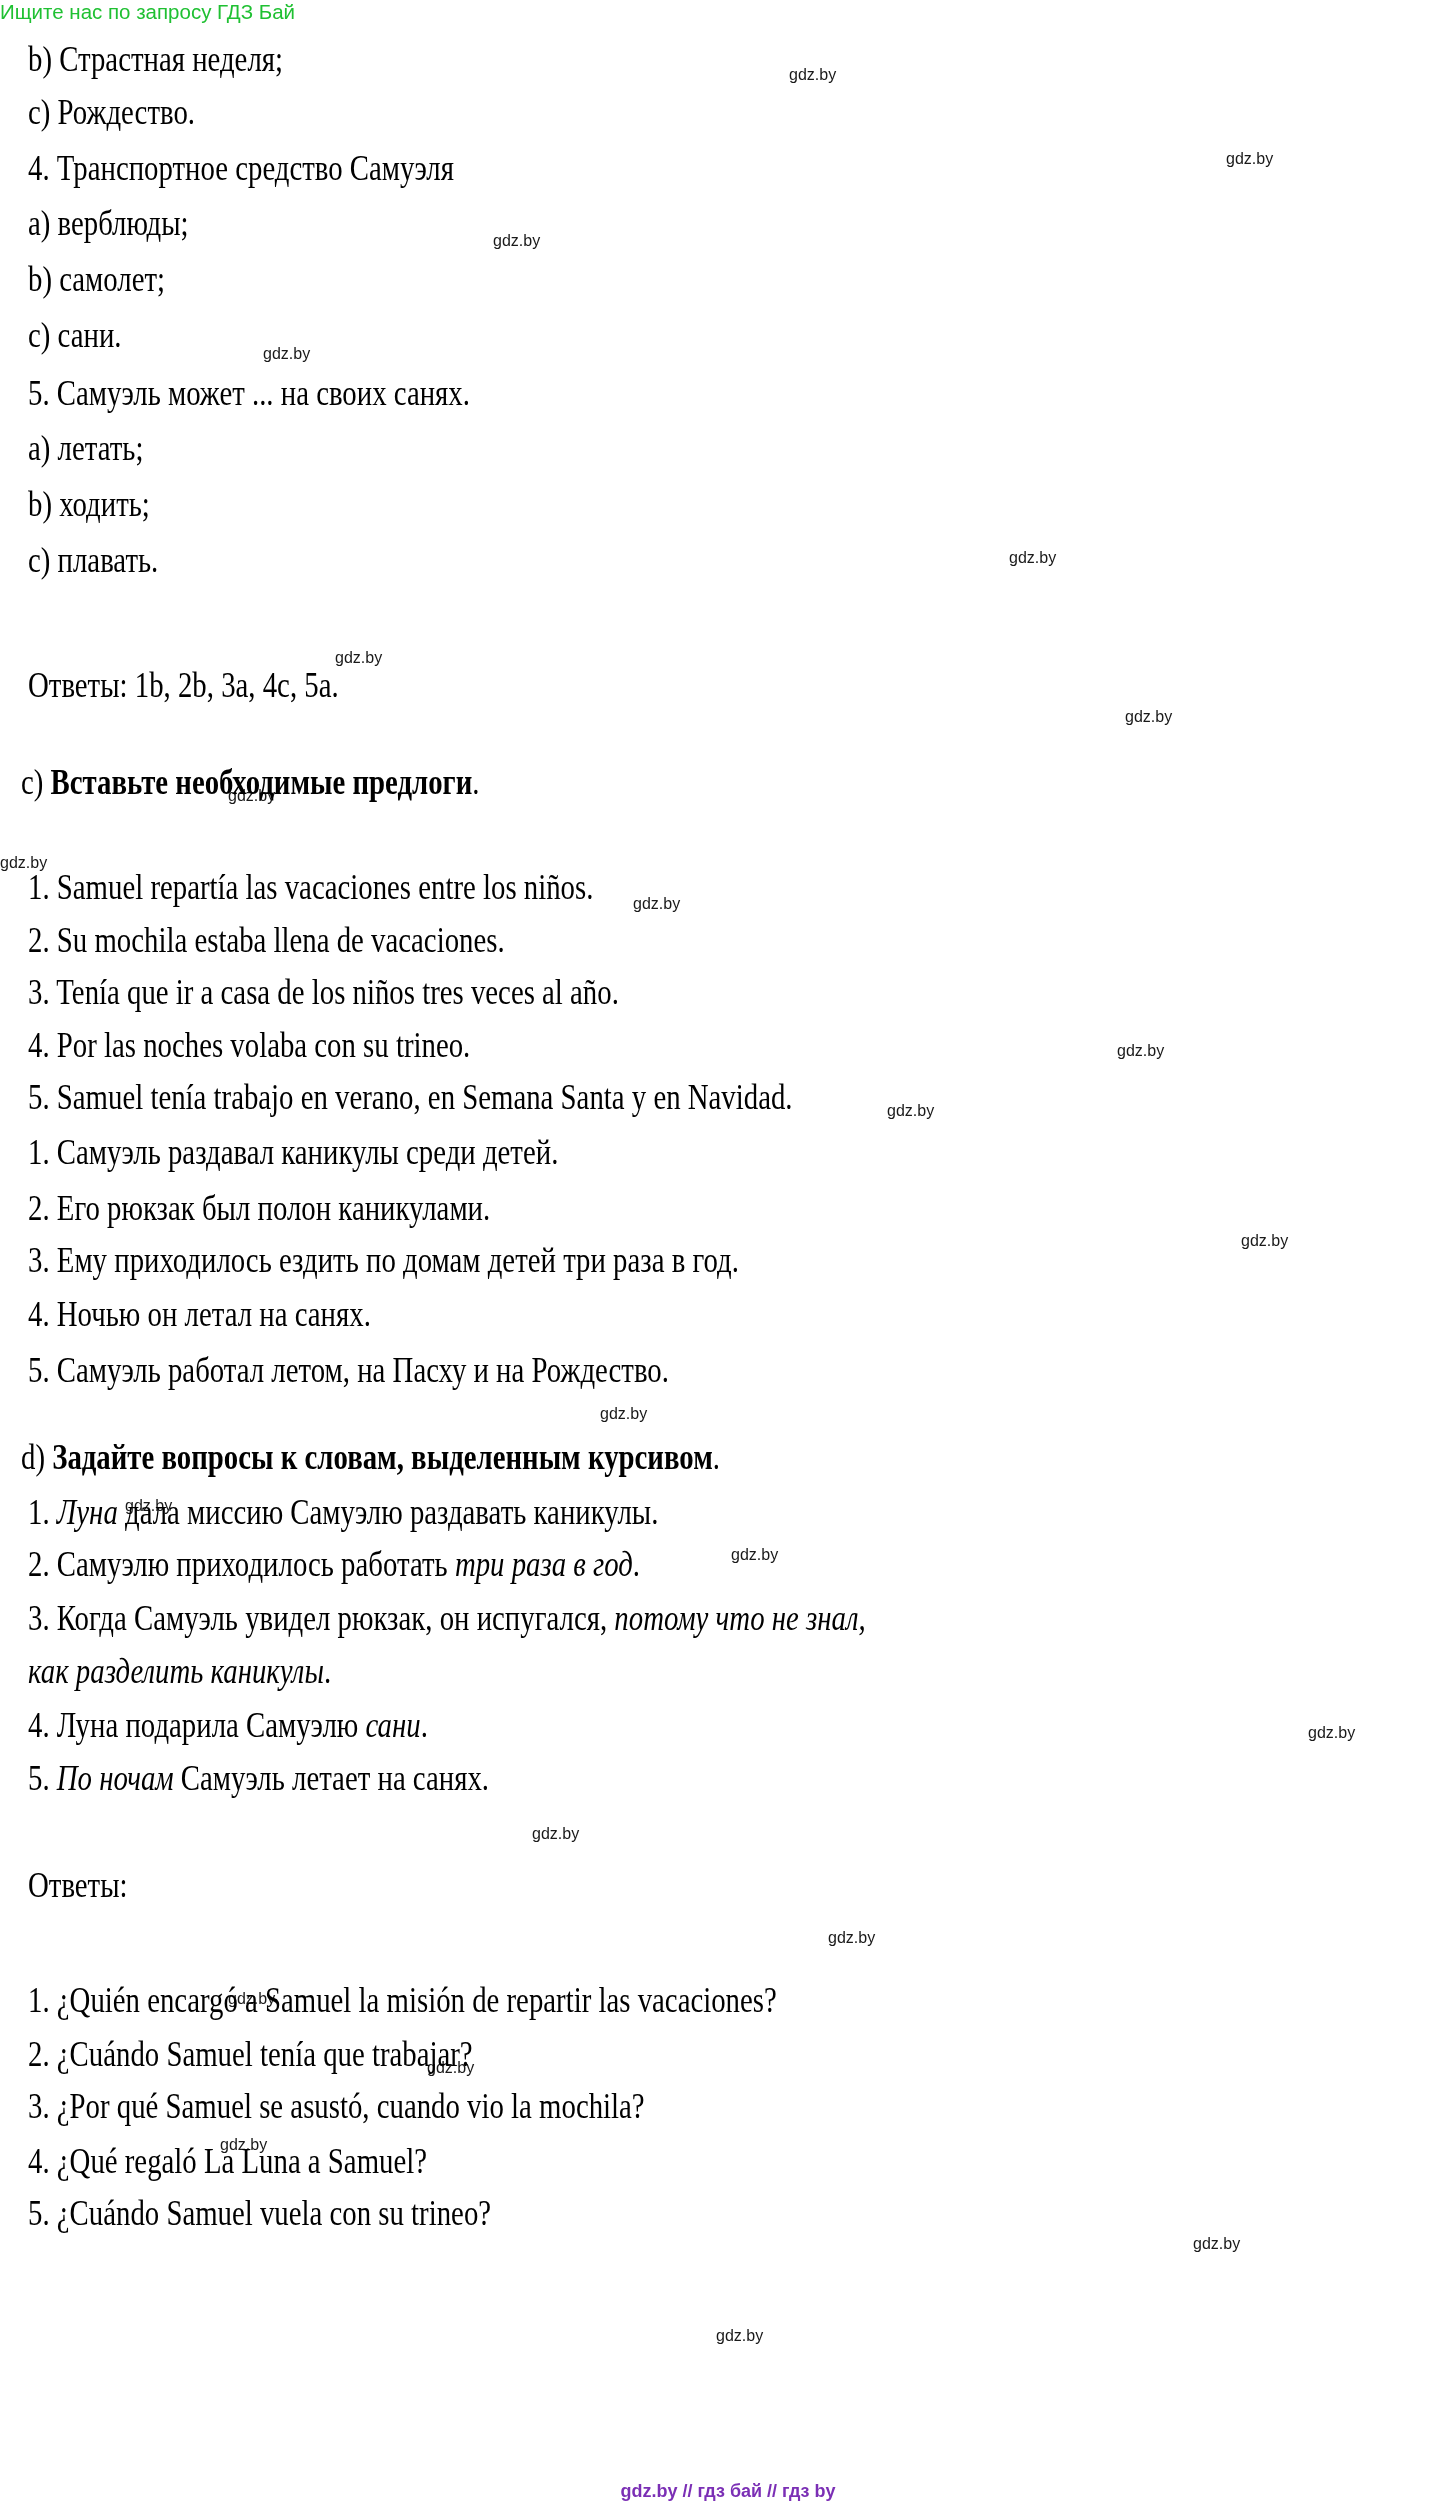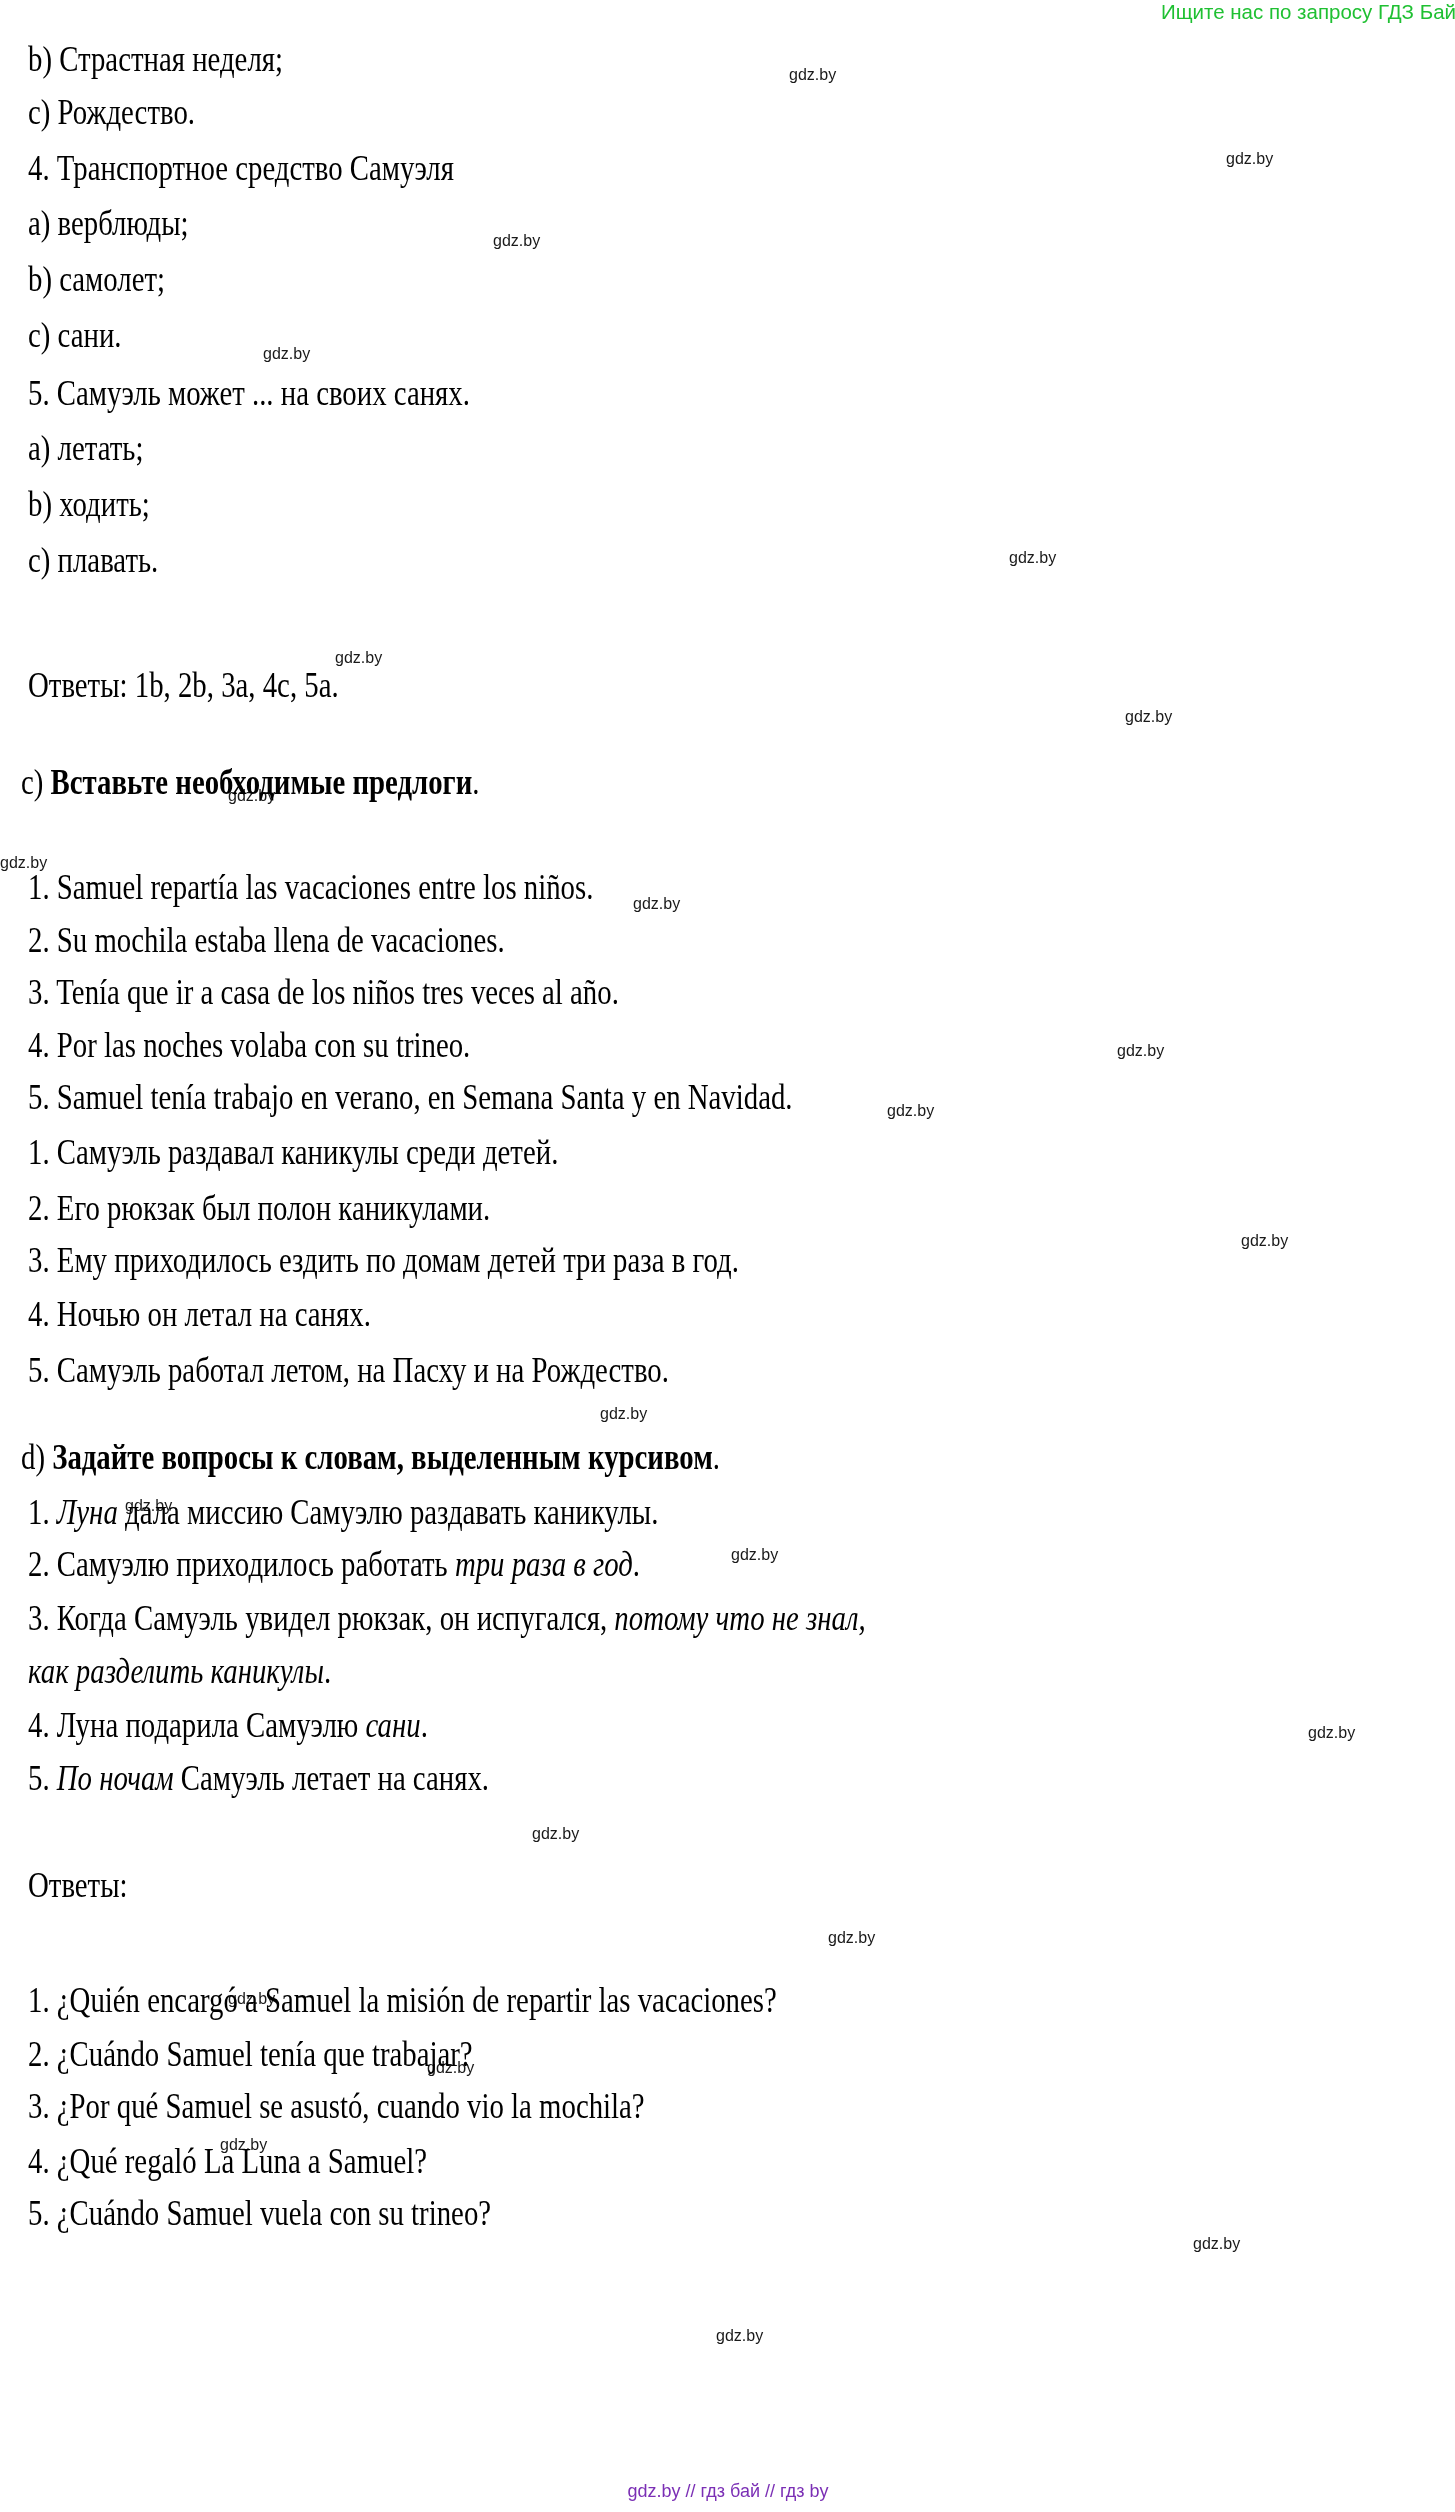--- a/index.html
+++ b/index.html
@@ -15,37 +15,38 @@
     color: #000000;
     overflow: hidden;
   }
 
   
   .promo-top {
     position: absolute;
     top: 0px;
     left: 0;
     width: 100%;
-    text-align: right;
+    text-align: left;
     font-family: "Liberation Sans", sans-serif;
     font-size: 20.5px;
     color: #1fc032;
     letter-spacing: 0px;
     white-space: nowrap;
   }
   .promo-bottom {
     position: absolute;
     bottom: 10px;
     left: 0;
     width: 100%;
     text-align: center;
     font-family: "Liberation Sans", sans-serif;
     font-size: 18px;
     color: #7b2fb5;
     white-space: nowrap;
+    font-weight: bold;
   }
 
   
   .wm {
     position: absolute;
     font-family: "Liberation Sans", sans-serif;
     font-size: 16px;
     color: #1a1a1a;
     white-space: nowrap;
     pointer-events: none;

